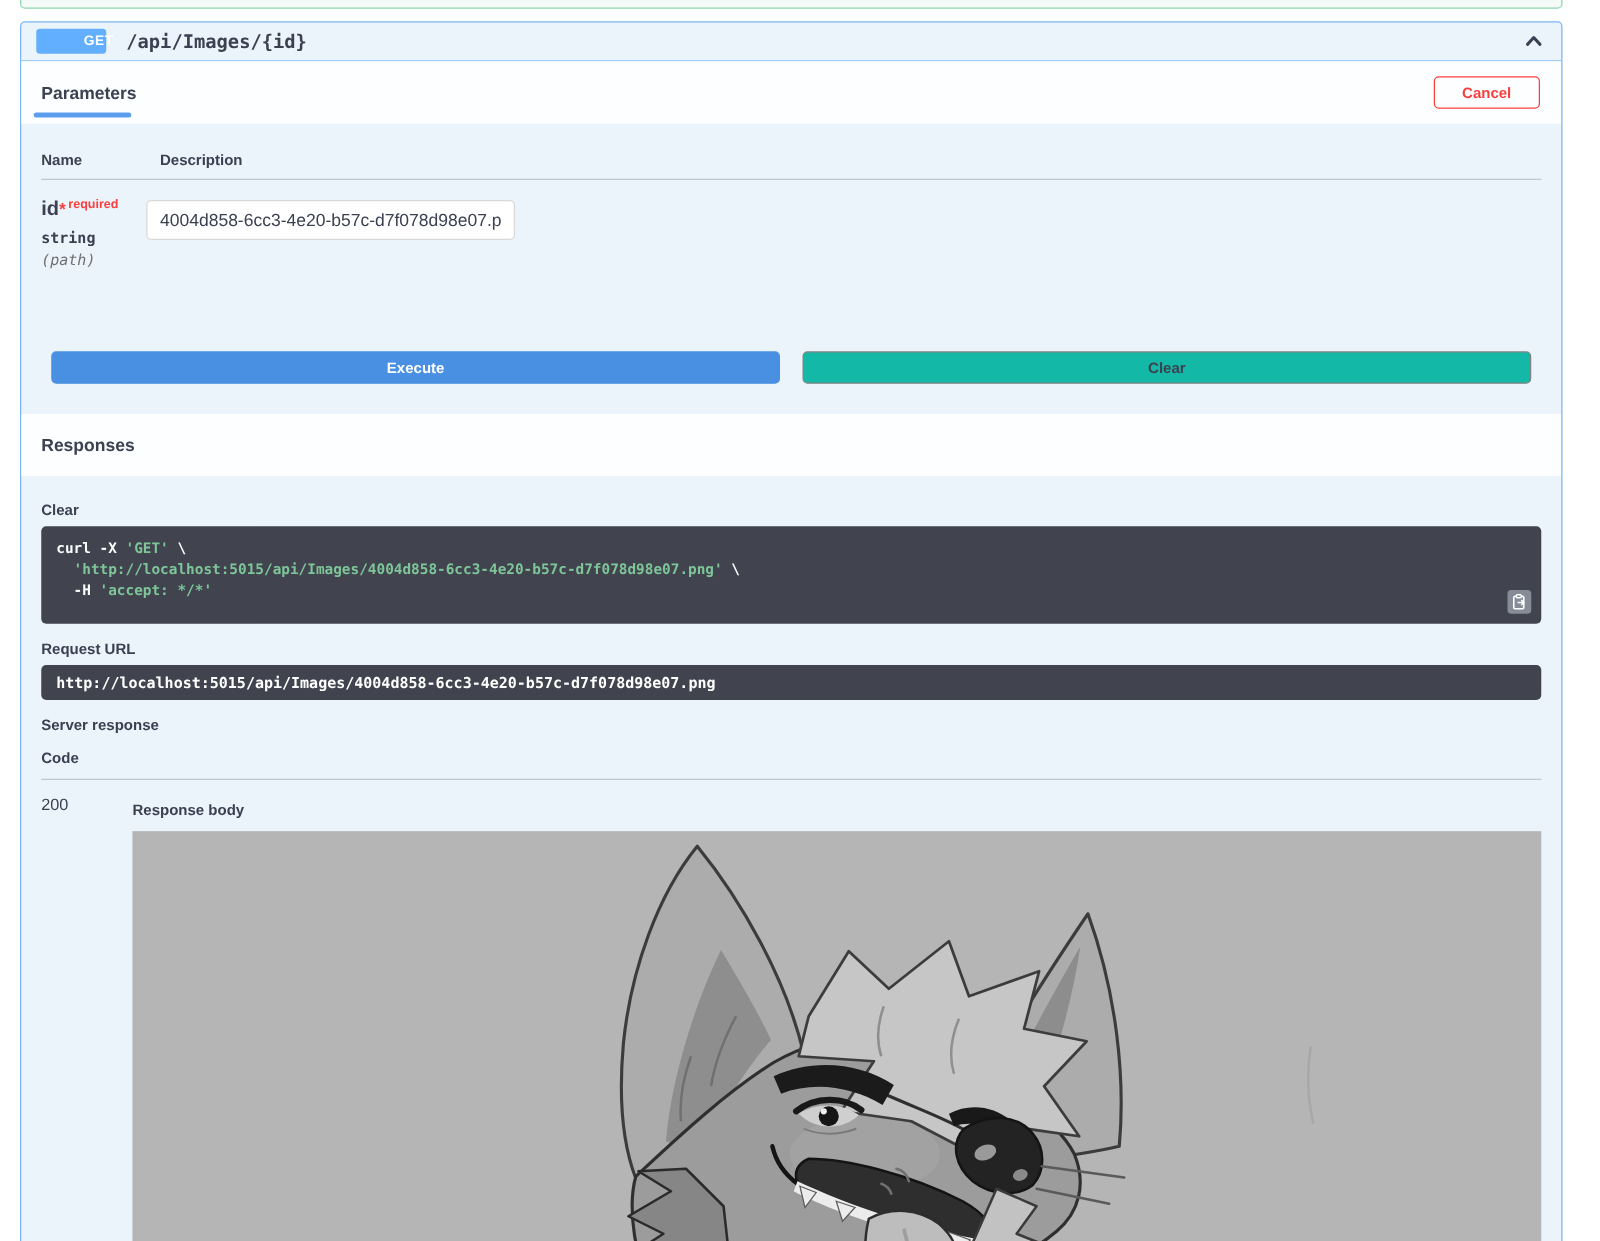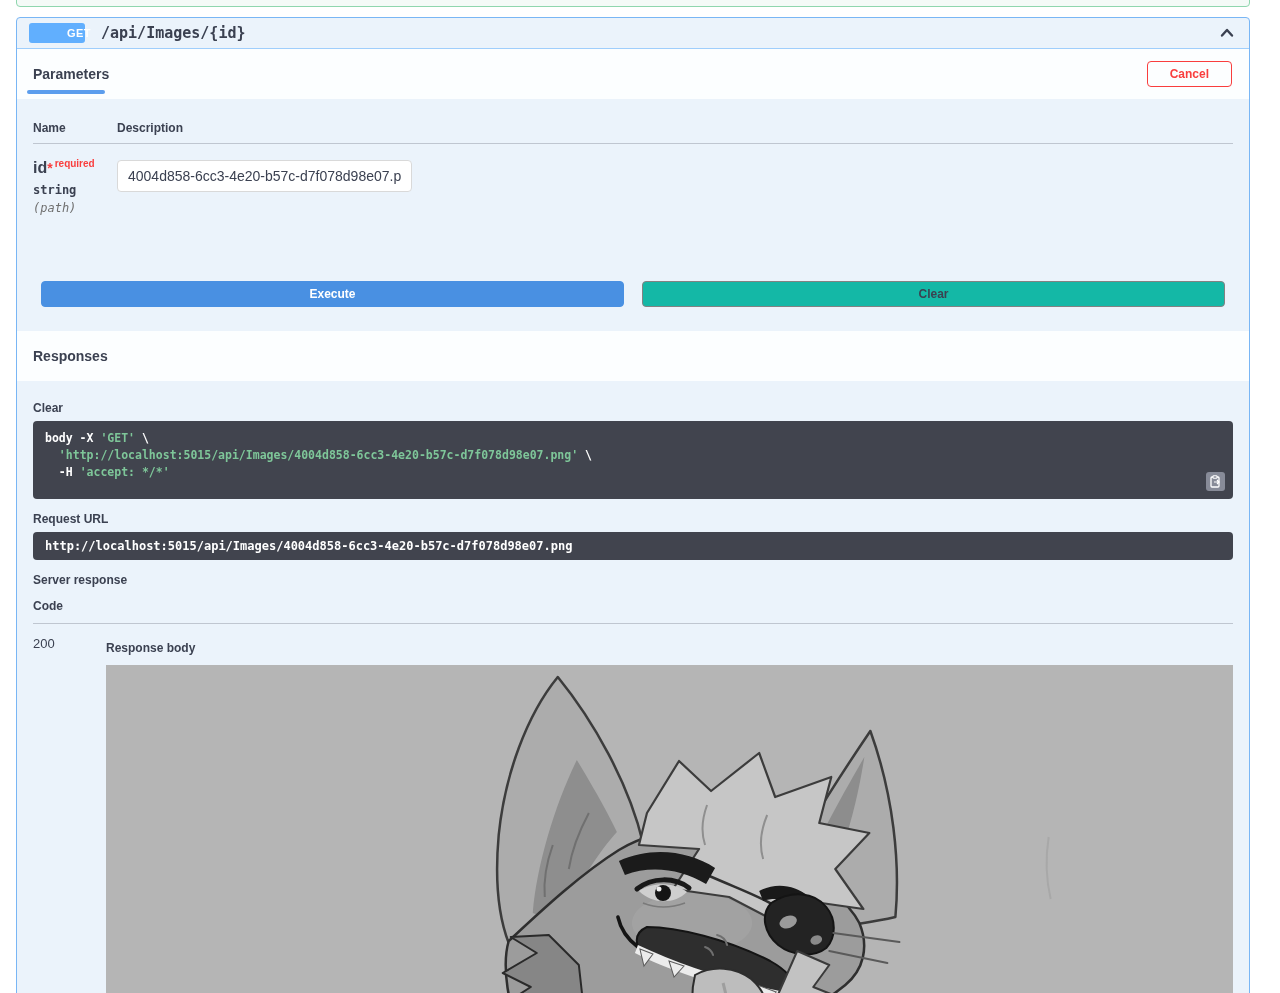--- a/index.html
+++ b/index.html
@@ -29,21 +29,21 @@
                     position:relative; }
   .section-title { font-size:14px; font-weight:700; color:#3b4151; }
   .tab-underline { position:absolute; left:10px; bottom:5px; width:78px; height:4px;
                    background:#5c9ded; border-radius:2px; }
   .cancel-btn { height:26px; padding:0 22px; background:transparent; border:1px solid #f93e3e;
                 border-radius:4px; color:#f93e3e; font-weight:700; font-size:12px;
                 font-family:"Liberation Sans",sans-serif; cursor:pointer; }
 
   .params-area { padding:0 16px 24px 16px; }
   .t-head { display:flex; margin-top:22px; padding-bottom:8px;
-            border-bottom:1px solid rgba(59,65,81,.25); }
+            border-bottom:1px solid rgba(59,65,81,.25);gap:11px; }
   .col-name { width:84px; font-size:12px; font-weight:700; }
   .col-desc { flex:1; font-size:12px; font-weight:700; }
   .param-row { display:flex; margin-top:14px; }
   .param-left { width:84px; }
   .p-name { font-size:16px; font-weight:700; }
   .p-req-star { color:#f93e3e; font-size:14px; font-weight:700; }
   .p-req { color:#f93e3e; font-size:10px; vertical-align:super; margin-left:2px; }
   .p-type { font-size:12px; font-weight:700; margin-top:6px; }
   .p-in { font-size:12px; font-style:italic; color:#707070; margin-top:4px; }
   .param-input { width:295px; height:32px; margin-top:2px; border:1px solid #d9d9d9;
@@ -133,21 +133,21 @@
   </div>
 
   <div class="section-header">
     <div class="section-title">Responses</div>
   </div>
 
   <div class="responses-area">
 
     <div class="small-label curl-label">Clear</div>
     <div class="code-block">
-      <pre><span>body -X </span><span class="code-str">'GET'</span><span> \</span>
+      <pre><span>curl -X </span><span class="code-str">'GET'</span><span> \</span>
 <span>  </span><span class="code-str">'http://localhost:5015/api/Images/4004d858-6cc3-4e20-b57c-d7f078d98e07.png'</span><span> \</span>
 <span>  -H </span><span class="code-str">'accept: */*'</span><span></span></pre>
       <button class="copy-btn">
         <svg width="11" height="13" viewBox="0 0 11 13">
           <rect x="1" y="2" width="8" height="10" rx="1" fill="none" stroke="#ffffff" stroke-width="1.3"></rect>
           <rect x="3" y="0.8" width="4" height="2.4" rx="0.8" fill="#878b98" stroke="#ffffff" stroke-width="1.1"></rect>
           <path d="M4,7 h5 M7,5 l2,2 -2,2" fill="none" stroke="#ffffff" stroke-width="1.2"></path>
         </svg>
       </button>
     </div>

